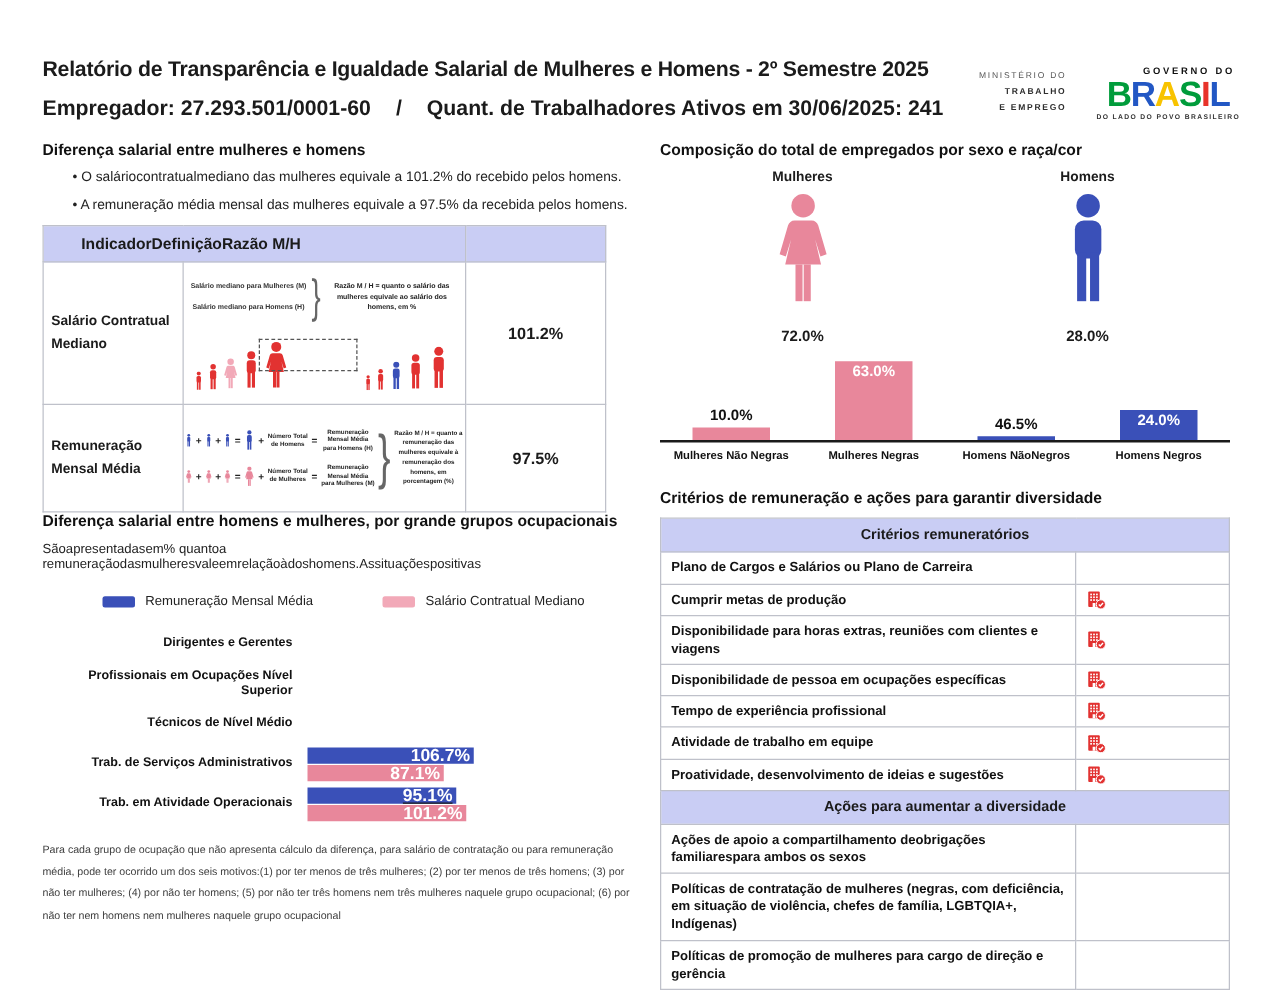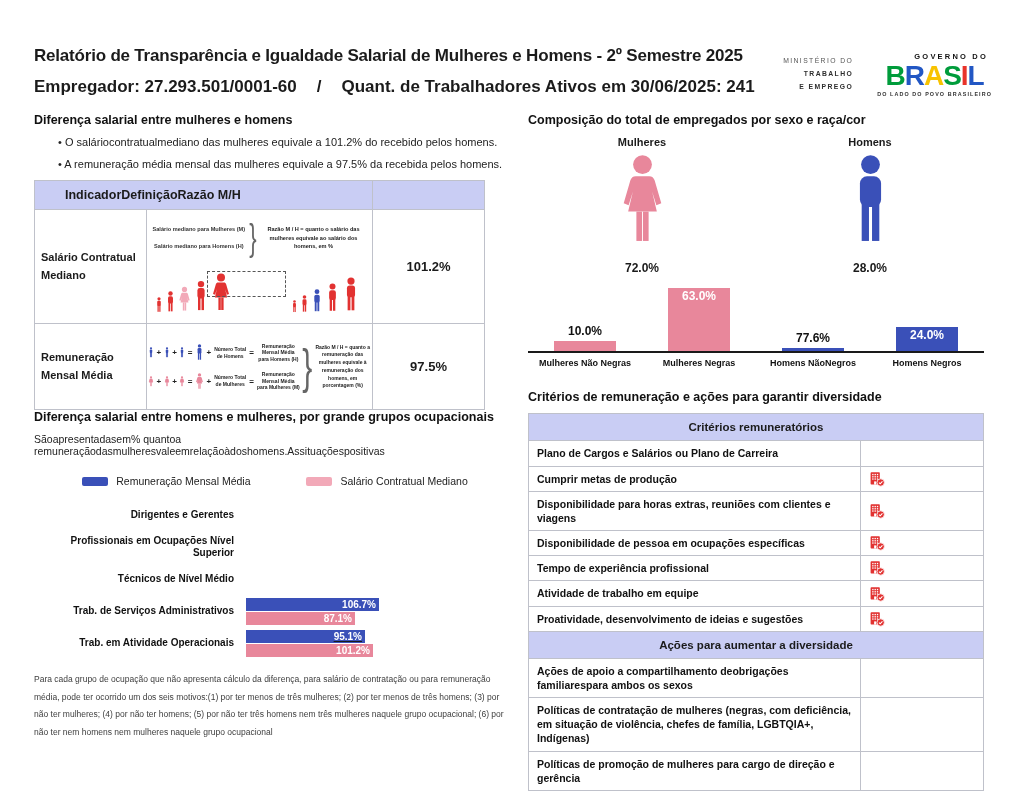--- a/index.html
+++ b/index.html
@@ -59,21 +59,21 @@
   
   .sec2 { margin-top:22px; }
   .desc { font-size:10.5px; color:#222; margin:0 0 15px 0; }
   .legend { display:flex; justify-content:center; gap:56px; margin:18px 0 12px 0; font-size:10.5px; color:#222; align-items:center; }
   .leg-item { display:flex; align-items:center; }
   .sw { width:26px; height:9px; border-radius:2px; display:inline-block; margin-right:8px; }
   .occ-row { display:flex; align-items:center; min-height:32px; }
   .occ-lab { width:200px; flex:none; text-align:right; font-weight:bold; font-size:10px; padding-right:12px; line-height:1.2; color:#111; }
   .occ-bars { display:flex; flex-direction:column; gap:1px; }
   .occ-bar { height:13px; display:flex; align-items:center; justify-content:flex-end; }
-  .occ-val { color:#fff; font-weight:bold; font-size:10px; padding-right:3px; }
+  .occ-val { color:#fff; font-weight:bold; font-size:14px; padding-right:3px; }
   .footnote { font-size:8.5px; color:#3d3d3d; line-height:2.05; margin-top:12px; width:474px; }
 
   
   .picto-row { display:flex; margin-bottom:4px; }
   .picto { width:50%; text-align:center; }
   .plab { font-weight:bold; font-size:11px; margin-bottom:6px; }
   .picto svg { height:94px; }
   .pval { font-weight:bold; font-size:12px; margin-top:9px; }
   #comp-bars { display:flex; align-items:flex-end; height:72px; border-bottom:2.5px solid #1a1a1a; }
   .vcol { width:25%; display:flex; flex-direction:column; align-items:center; justify-content:flex-end; }
@@ -363,21 +363,21 @@
             <div class="vcol">
               <div class="vlab-above">10.0%</div>
               <div class="vbar" style="height: 10px; background: var(--pink);"></div>
             </div>
             <div class="vcol">
               <div class="vbar" style="height: 63px; background: var(--pink);">
                 <div class="vlab-in">63.0%</div>
               </div>
             </div>
             <div class="vcol">
-              <div class="vlab-above">77.6%</div>
+              <div class="vlab-above">46.5%</div>
               <div class="vbar" style="height: 3px; background: var(--blue);"></div>
             </div>
             <div class="vcol">
               <div class="vbar" style="height: 24px; background: var(--blue);">
                 <div class="vlab-in">24.0%</div>
               </div>
             </div>
           </div>
         <div id="comp-labels">
             <div class="vxlab">Mulheres Não Negras</div>

